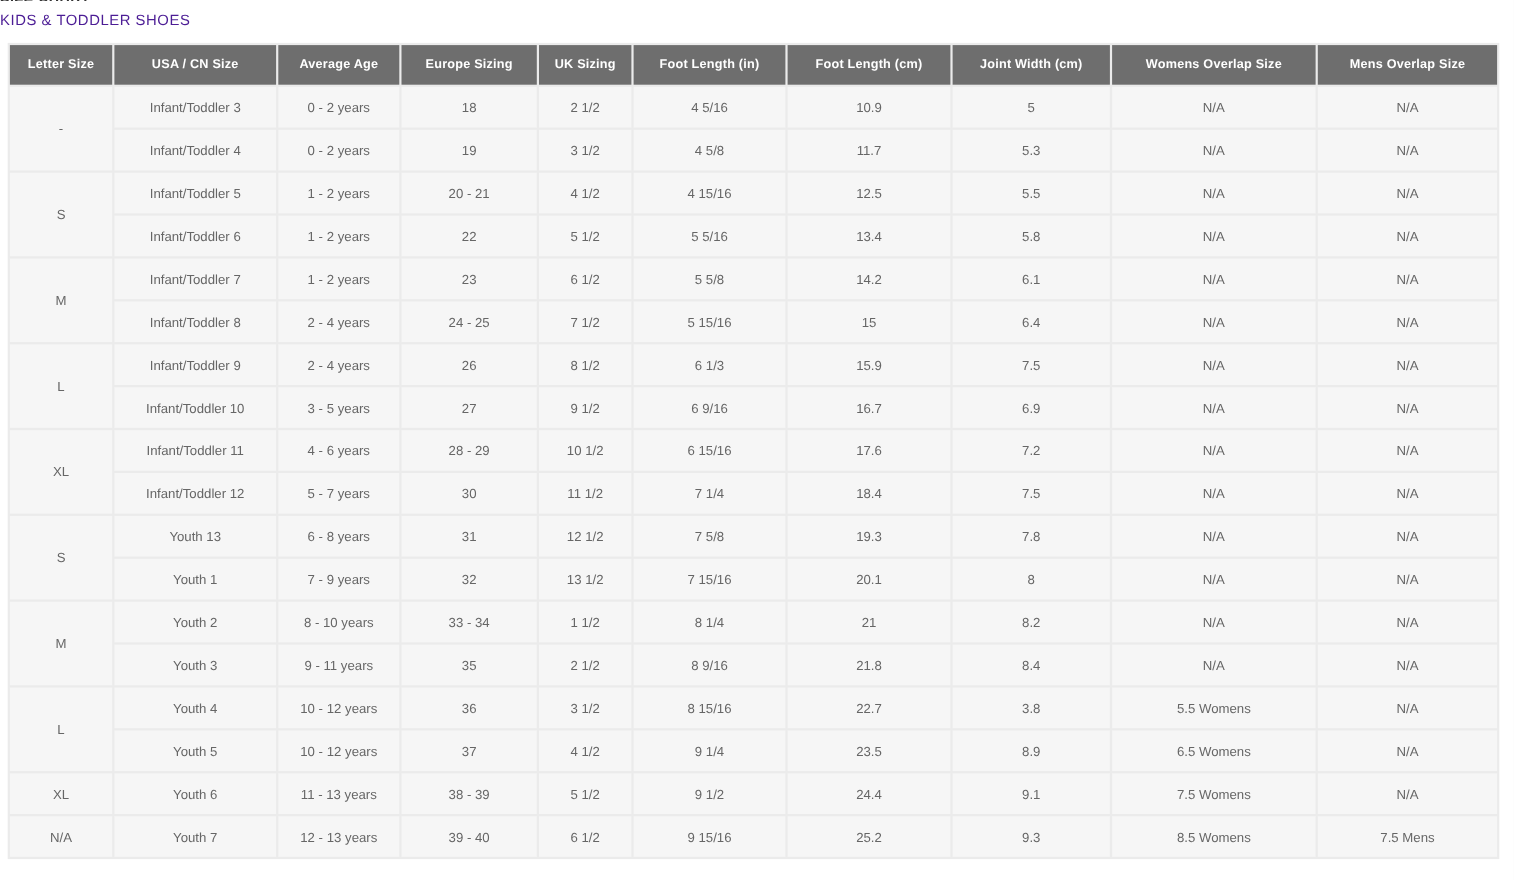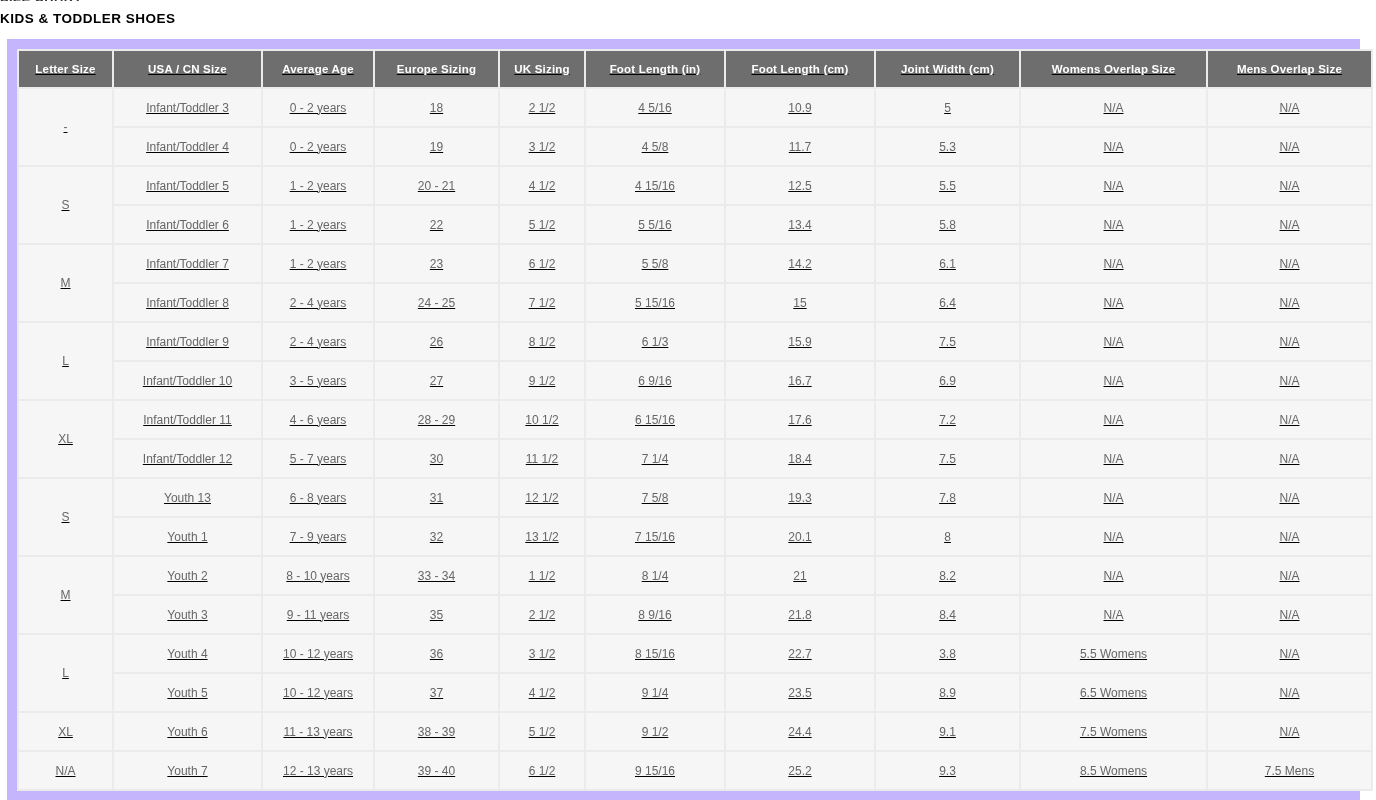--- a/index.html
+++ b/index.html
@@ -28,36 +28,34 @@
     overflow: hidden;
     height: 10px;
     line-height: 13px;
   }
 
   .page-title {
     position: absolute;
     top: 2px;
     left: 0;
     font-size: 13.5px;
-    font-weight: bold;
+    font-weight: normal;
     letter-spacing: 0.5px;
-    color: #000000;
+    color: #4c1d95;
     line-height: 16px;
     white-space: nowrap;
   }
 
   
   .table-frame {
     position: absolute;
     left: 7px;
     top: 39px;
     width: 1353px;
-    padding: 10px;
-    background: #c4b5fd;
-    text-decoration: underline;
+    background: #ec4899;
   }
 
   table.size-chart {
     border-collapse: separate;
     border-spacing: 2px;
     width: 100%;
     table-layout: fixed;
     background: #ebebeb;
   }
 

